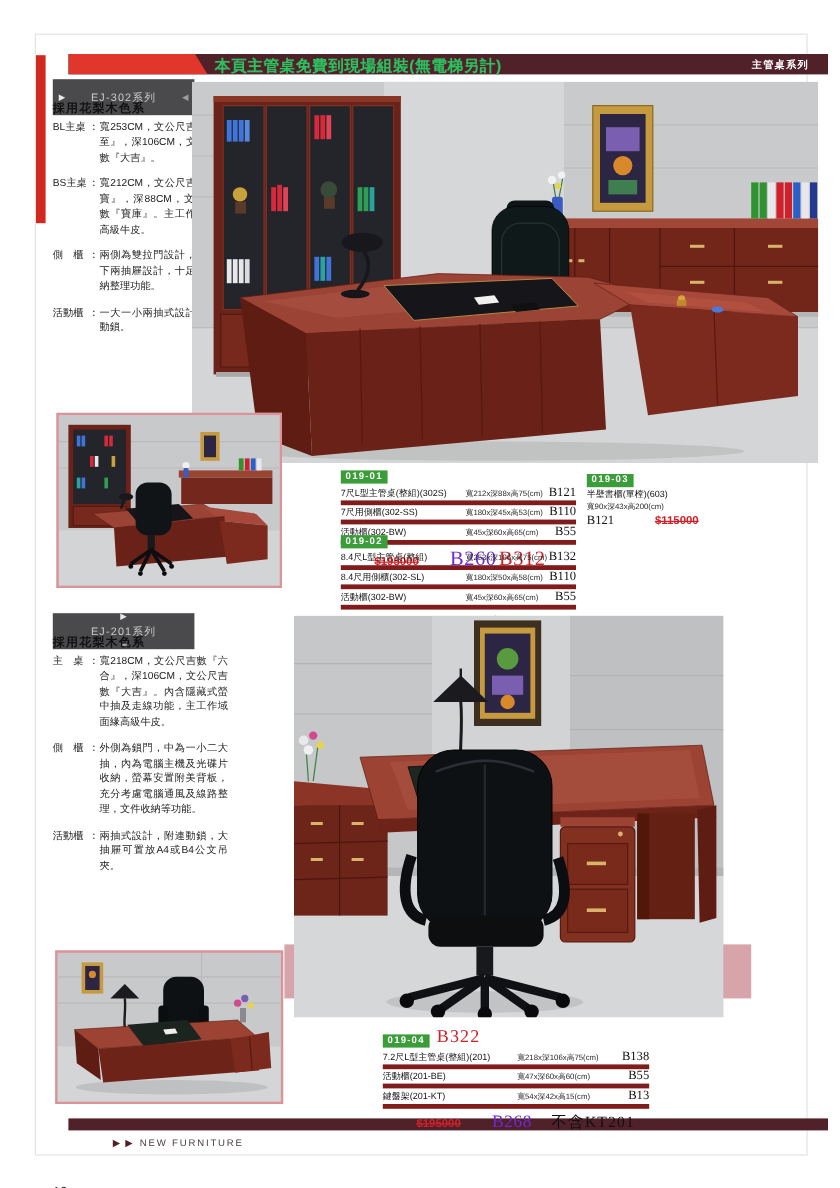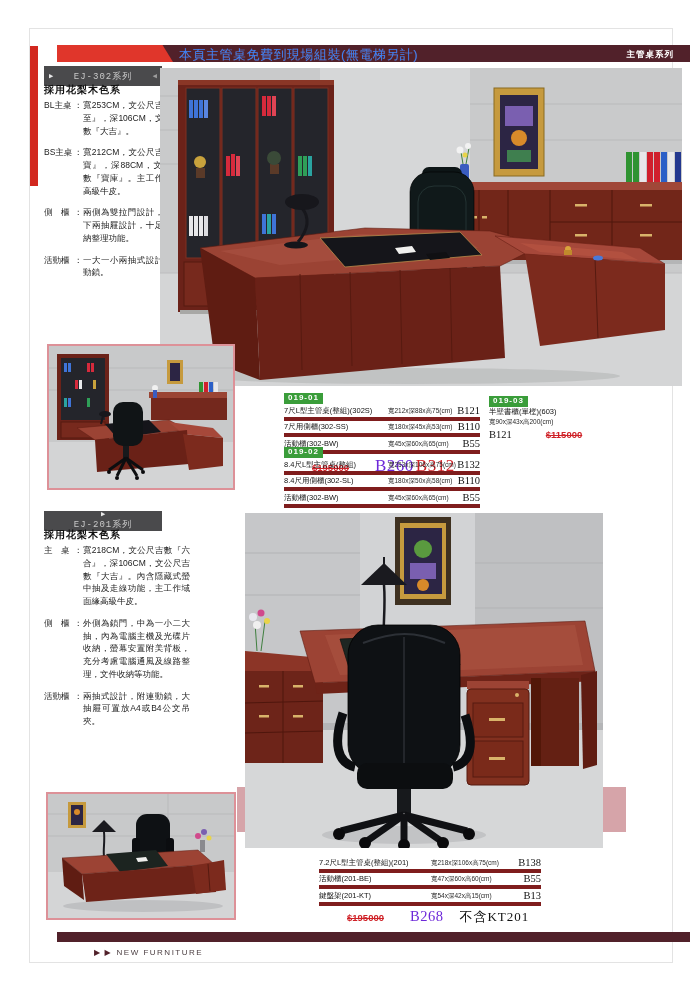--- a/index.html
+++ b/index.html
@@ -6,27 +6,27 @@
   .stage{position:relative;width:700px;height:990px;background:#ffffff;overflow:hidden;
          font-family:"Liberation Sans",sans-serif;color:#1a1a1a;}
   .abs{position:absolute;}
   .page-frame{left:29px;top:28px;width:642px;height:933px;border:1px solid #e3e3e3;}
 
   
   .banner{left:57px;top:45px;width:633px;height:17px;background:#51212a;}
   .banner-red{position:absolute;left:0;top:0;width:116px;height:17px;background:#e0362b;
               clip-path:polygon(0 0,91% 0,100% 100%,0 100%);}
   .banner-tag{position:absolute;right:16px;top:4px;font-size:8.5px;font-weight:bold;color:#ffffff;letter-spacing:1px;}
-  .banner-headline{position:absolute;left:122px;top:1px;font-size:13px;font-weight:normal;color:#3b82f6;
+  .banner-headline{position:absolute;left:122px;top:1px;font-size:13px;font-weight:bold;color:#22c55e;
                    letter-spacing:0.5px;white-space:nowrap;text-shadow:0 0 1px #7a3a44;}
   .red-strip{left:30px;top:46px;width:8px;height:140px;background:#d2281f;}
 
   
-  .badge{width:118px;height:20px;background:#4a4a4c;display:flex;align-items:center;
-         justify-content:space-between;padding:0 5px;box-sizing:border-box;font-family:Liberation Mono, monospace;}
+  .badge{width:118px;height:30px;background:#4a4a4c;display:flex;align-items:center;
+         justify-content:space-between;padding:0 5px;box-sizing:border-box;}
   .badge .arr{font-size:7px;color:#e8e8e8;line-height:1;}
   .badge .arr.dim{color:#9d9d9d;}
   .badge .badge-label{font-size:9px;color:#c9c9c9;letter-spacing:1px;}
 
   .subtitle{font-size:10px;font-weight:bold;color:#111;letter-spacing:1px;}
 
   
   .specs{width:146px;}
   .spec{display:flex;font-size:8.5px;line-height:1.5;color:#222;margin-bottom:9px;}
   .spec .lbl{flex:0 0 30px;white-space:nowrap;}
@@ -549,20 +549,24 @@
         <polygon points="88,64 98,63 100,67 90,68" fill="#eeeeec"></polygon>
         <polygon points="34,80 166,70 168,98 38,108" fill="#6e2318"></polygon>
         <polygon points="14,64 34,80 36,106 16,92" fill="#5f1c12"></polygon>
         <polygon points="144,72 176,66 178,96 148,100" fill="#7c2a1d"></polygon>
         <line x1="160" y1="70" x2="162" y2="97" stroke="#561a10"></line>
       </g>
     </svg>
   </div>
 
   <div class="abs t4" style="left:319px;top:856px;width:222px;z-index:4;">
+    <div class="t4-head">
+      <span class="chip">019-04</span>
+      <span class="promo-big">B322</span>
+    </div>
     <div class="prow">
       <span class="pname">7.2尺L型主管桌(整組)(201)</span>
       <span class="pdims">寬218x深106x高75(cm)</span>
       <span class="pcode">B138</span>
       </div>
     <div class="prow">
       <span class="pname">活動櫃(201-BE)</span>
       <span class="pdims">寬47x深60x高60(cm)</span>
       <span class="pcode">B55</span>
       </div>

